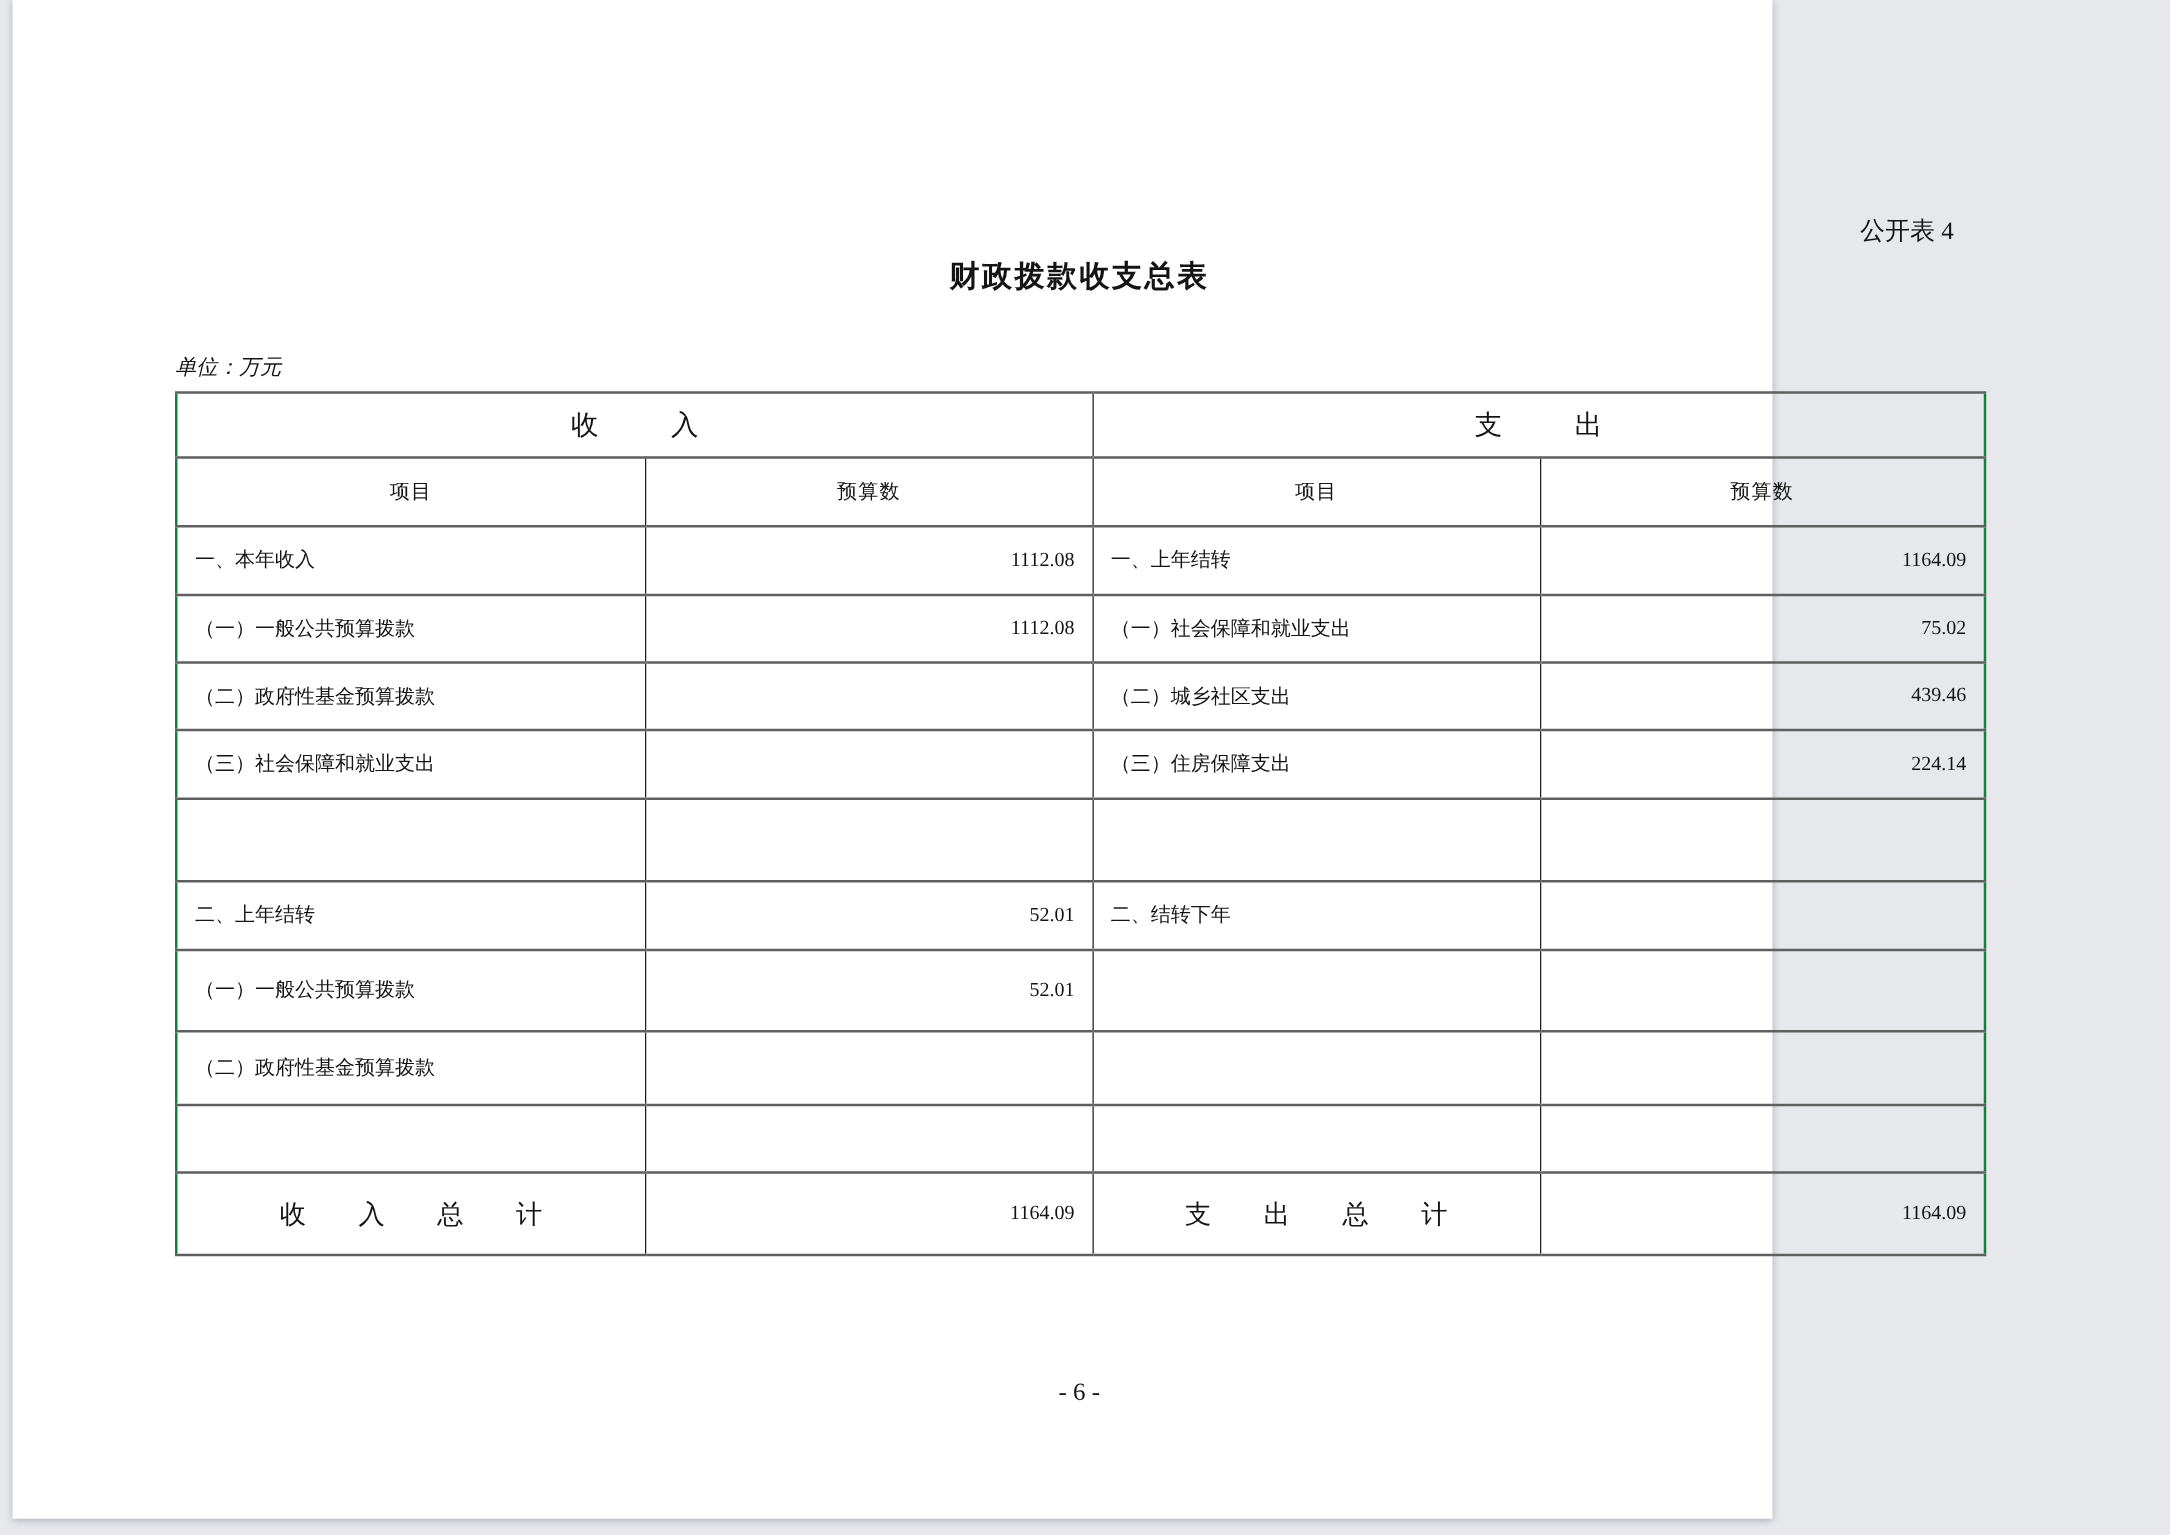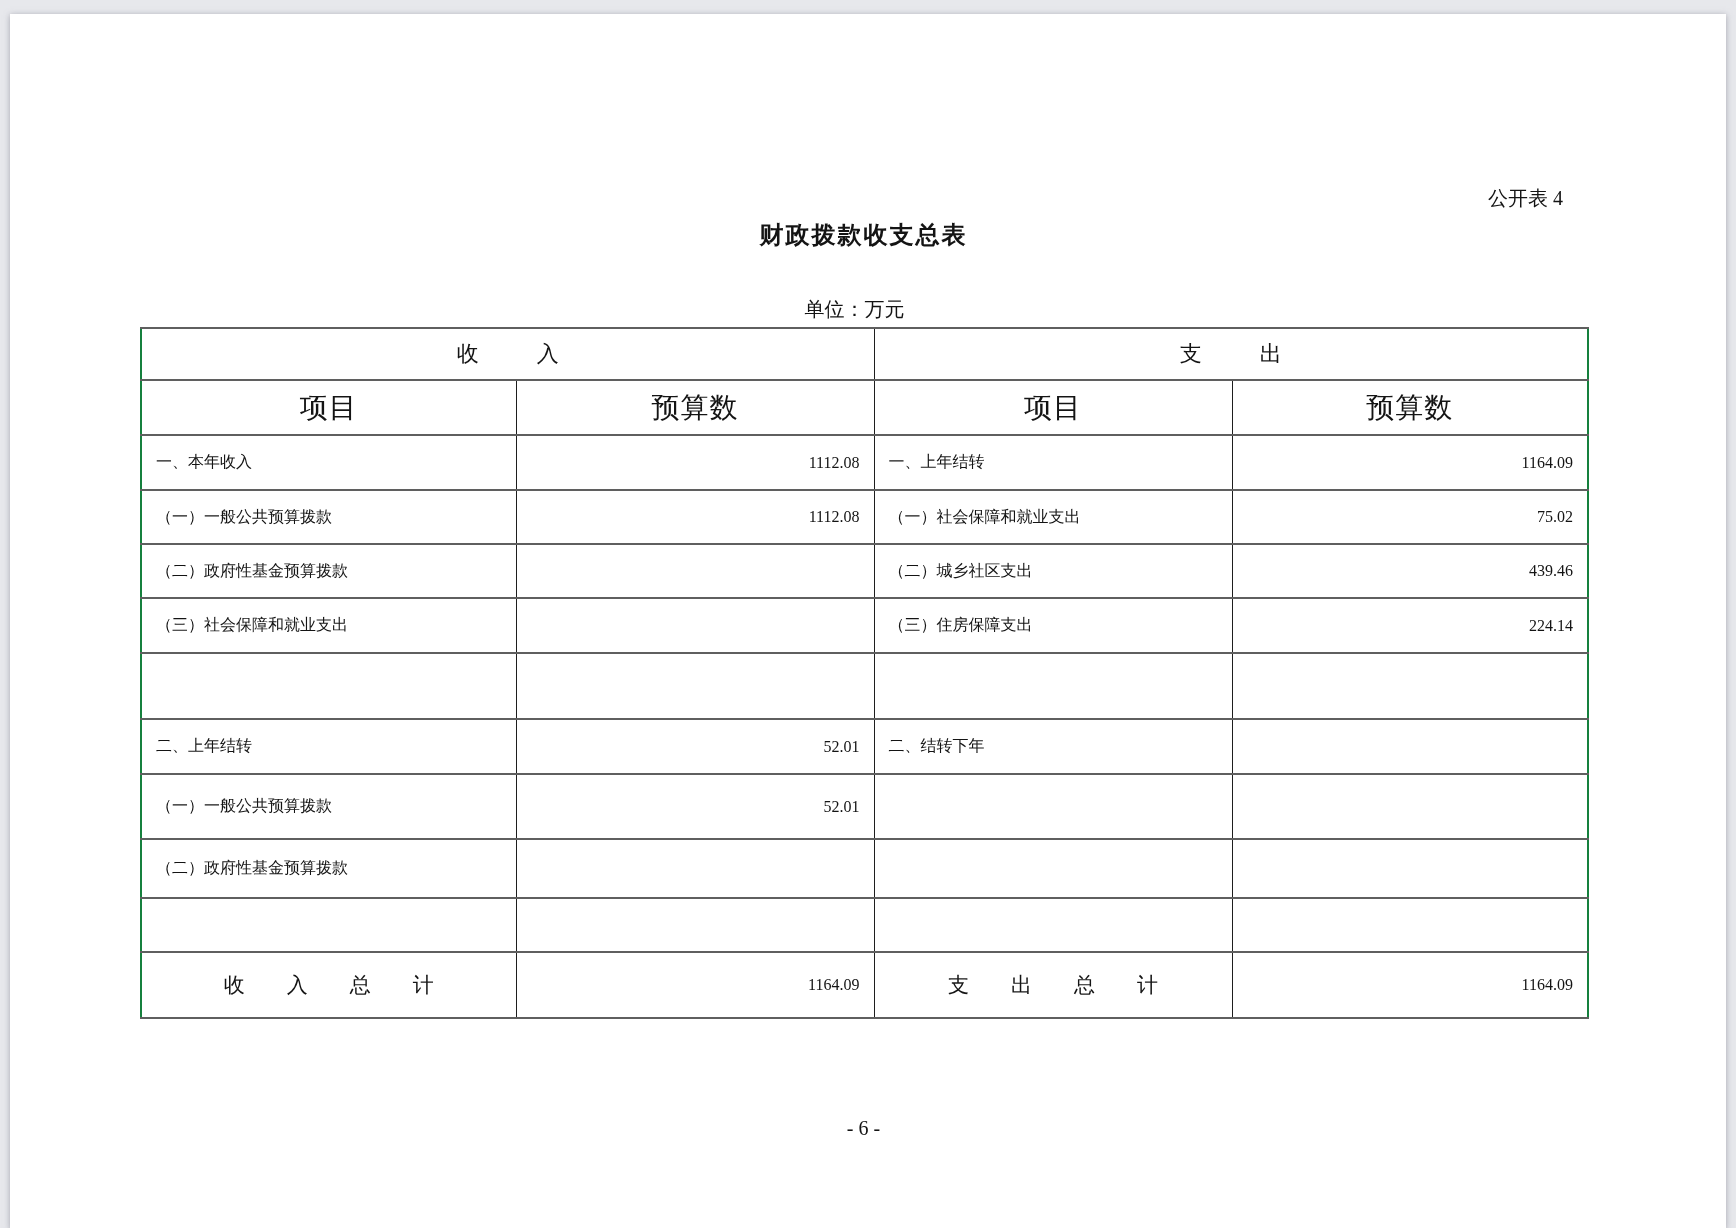--- a/index.html
+++ b/index.html
@@ -8,22 +8,22 @@
     width: 1736px;
     height: 1228px;
     background: #e7e8ec;
     overflow: hidden;
     font-family: "Liberation Serif", "DejaVu Serif", serif;
     color: #141414;
   }
   .page {
     position: absolute;
     left: 10px;
-    top: 14px;
-    width: 1716px;
+    top: 0;
+    width: 1408px;
     height: 1215px;
     background: #ffffff;
     box-shadow: 0 1px 6px rgba(110,112,125,0.55);
   }
   .corner-label {
     position: absolute;
     top: 171px;
     left: 130px;
     width: 1447px;
     box-sizing: border-box;
@@ -42,22 +42,23 @@
     letter-spacing: 2px;
     font-family: "Liberation Sans", "DejaVu Sans", sans-serif;
   }
   .unit-label {
     position: absolute;
     top: 282px;
     left: 130px;
     width: 1447px;
     box-sizing: border-box;
     padding-right: 18px;
-    text-align: center;
-    font-size: 20px;
+    text-align: left;
+    font-size: 17px;
+    font-style: italic;
   }
   table.budget {
     position: absolute;
     left: 130px;
     top: 313px;
     width: 1447px;
     border-collapse: collapse;
     table-layout: fixed;
   }
   table.budget td {
@@ -72,21 +73,21 @@
   }
   table.budget { border: 2px solid #15803d; }
   tr.sec-header td {
     text-align: center;
     font-size: 22px;
     letter-spacing: 58px;
     padding-left: 72px;
   }
   tr.col-header td {
     text-align: center;
-    font-size: 28px;
+    font-size: 16px;
     letter-spacing: 1px;
   }
   td.item-cell  { text-align: left;  padding-left: 22px; }
   td.value-cell { text-align: right; padding-right: 16px; font-size: 19px; }
   tr.total-row td.item-cell {
     text-align: center;
     letter-spacing: 42px;
     padding-left: 56px;
     font-size: 21px;
   }

